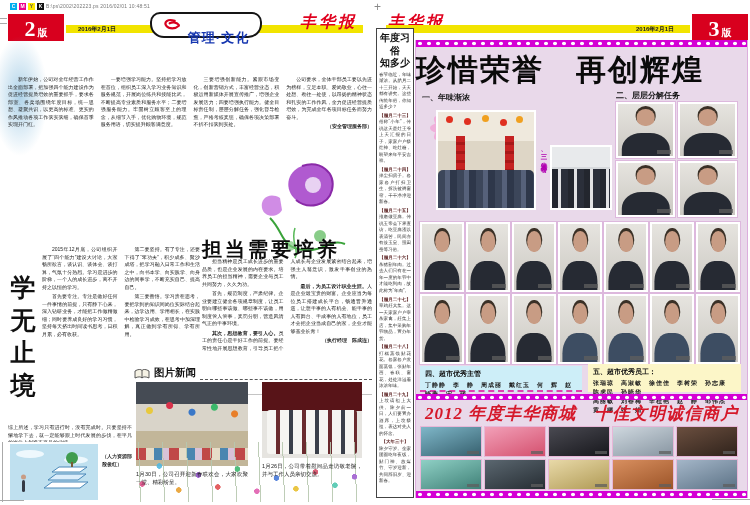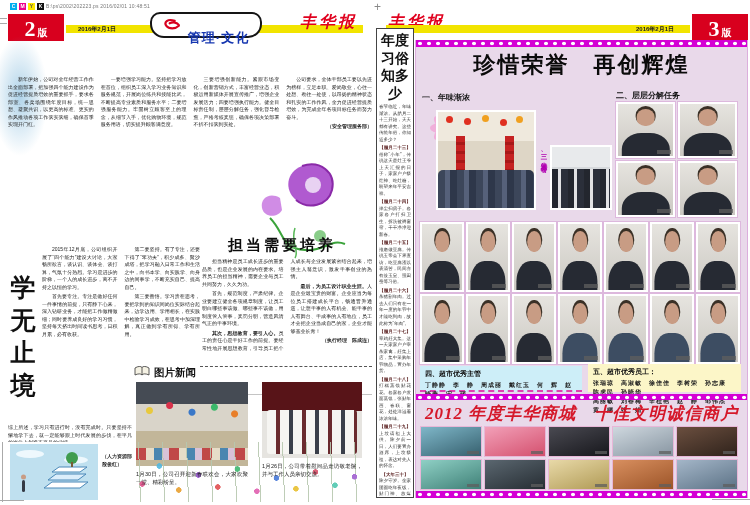--- a/index.html
+++ b/index.html
@@ -31,24 +31,24 @@
   .cols{column-gap:7px;font-size:5px;line-height:1.5;text-align:justify;color:#222;overflow:hidden;}
   .cols p{margin:0 0 2px 0;text-indent:2em;}
   .byline{text-align:right;font-weight:bold;text-indent:0 !important;}
   .lead-body{left:8px;top:76px;width:364px;height:180px;column-count:4;}
   .wash{pointer-events:none;border-radius:50%;}
   .rule{background:#c4c4c4;height:1px;}
   .study-title{left:8px;top:272px;width:30px;text-align:center;font-family:"Liberation Serif",serif;font-weight:bold;font-size:25px;color:#111;}
   .study-title span{display:block;line-height:1.3;}
   .study-body{left:42px;top:246px;width:158px;height:196px;column-count:2;}
   .study-cont{left:8px;top:424px;width:124px;height:18px;font-size:5px;line-height:1.5;text-align:justify;overflow:hidden;}
-  .duty-h{left:202px;top:236px;width:170px;font-family:"Liberation Serif",serif;font-weight:bold;font-size:15px;letter-spacing:3px;color:#0c0c0c;margin-left:26px;}
+  .duty-h{left:202px;top:236px;width:170px;font-family:"Liberation Serif",serif;font-weight:bold;font-size:20px;letter-spacing:3px;color:#0c0c0c;}
   .duty-body{left:202px;top:258px;width:170px;height:134px;column-count:2;}
   .duty-body b{font-weight:bold;}
-  .pn-head{left:134px;top:366px;width:238px;display:flex;align-items:flex-start;gap:4px;}
+  .pn-head{left:134px;top:366px;width:238px;display:flex;align-items:flex-end;gap:4px;}
   .pn-title{font-weight:bold;font-size:10.5px;color:#111;white-space:nowrap;}
   .pn-dash{flex:1;border-top:1.5px dashed #555;height:0;}
   .photo{overflow:hidden;}
   .photo-market{left:136px;top:382px;width:112px;height:84px;
      background-image:
        radial-gradient(circle at 12% 34%,#e8c93e 3px,transparent 4px),
        radial-gradient(circle at 30% 28%,#d8314a 3px,transparent 4px),
        radial-gradient(circle at 50% 36%,#3a78c8 3px,transparent 4px),
        radial-gradient(circle at 70% 30%,#3ab86a 3px,transparent 4px),
        radial-gradient(circle at 88% 38%,#e87f2a 3px,transparent 4px),
@@ -71,26 +71,26 @@
        radial-gradient(circle at 60% 60%,#4878d8 2.5px,transparent 3px),
        radial-gradient(circle at 68% 78%,#e8c030 2.5px,transparent 3px),
        radial-gradient(circle at 76% 50%,#d8506a 2.5px,transparent 3px),
        radial-gradient(circle at 84% 72%,#50c8b0 2.5px,transparent 3px),
        radial-gradient(circle at 92% 58%,#a060d0 2.5px,transparent 3px),
        repeating-linear-gradient(88deg,transparent 0 10px,#b8c8b0 10px 11px,transparent 11px 24px);}
   .hr-byline{left:102px;top:452px;width:32px;font-size:5px;font-weight:bold;line-height:1.6;}
   
   .custom-col{left:376px;top:28px;width:38px;height:470px;border:1px solid #444;background:#fff;
       padding:3px 2px;box-sizing:border-box;overflow:hidden;}
-  .cc-title{text-align:center;font-weight:bold;font-size:14px;line-height:1.25;color:#111;}
+  .cc-title{text-align:center;font-weight:bold;font-size:10px;line-height:1.25;color:#111;}
   .cc-intro,.cc-e{font-size:4.5px;line-height:1.45;text-align:justify;color:#333;margin-top:2px;}
   .cc-e b{display:block;text-align:center;color:#5a2020;}
   .panel{left:415px;top:40px;width:333px;height:458px;background:#e9d9ea;border-left:1px solid #dcaedc;border-right:1px solid #dcaedc;box-sizing:border-box;}
   .dots{background-color:#d400d4;background-image:radial-gradient(circle at 4px 3.5px,#fff 1.6px,transparent 2.1px);background-size:9px 7px;}
-  .aw-h{left:0;top:10px;width:100%;text-align:center;font-family:"Liberation Serif",serif;font-weight:bold;font-size:22px;color:#0a0a0a;letter-spacing:2px;}
+  .aw-h{left:0;top:10px;width:100%;text-align:left;font-family:"Liberation Serif",serif;font-weight:bold;font-size:30px;color:#0a0a0a;letter-spacing:2px;}
   .aw-sub{left:0;top:38px;width:100%;text-align:center;font-weight:bold;font-size:10.5px;color:#111;}
   .seclab{font-weight:bold;font-size:8px;color:#111;white-space:nowrap;}
   .photoA{left:20px;top:70px;width:100px;height:100px;border:2px solid #fff;box-sizing:border-box;background:linear-gradient(180deg,#efe9dd 0 30%,#ded6c6 30% 62%,#cfc6b4 62%);}
   .photoA .lanterns{position:absolute;top:4px;left:8px;width:7px;height:7px;border-radius:50%;background:#e03020;
      box-shadow:18px 2px 0 #e03020,36px -1px 0 #f0a020,54px 3px 0 #e03020,70px 0 0 #f0a020;}
   .photoA .bs{position:absolute;top:24px;width:9px;height:56px;background:repeating-linear-gradient(180deg,#c52222 0 6px,#a81818 6px 9px);}
   .photoA .crowd{position:absolute;bottom:0;left:0;right:0;height:40%;border-radius:5px 5px 0 0;
      background:repeating-linear-gradient(90deg,#3c465a 0 7px,#56617a 7px 12px,#2e374a 12px 19px);}
   .photoB{left:134px;top:105px;width:62px;height:65px;border:2px solid #fff;box-sizing:border-box;background:linear-gradient(180deg,#e8eaec 0 32%,#d6d9dc 32%);}
   .photoB .crowd{position:absolute;bottom:0;left:0;right:0;height:64%;

